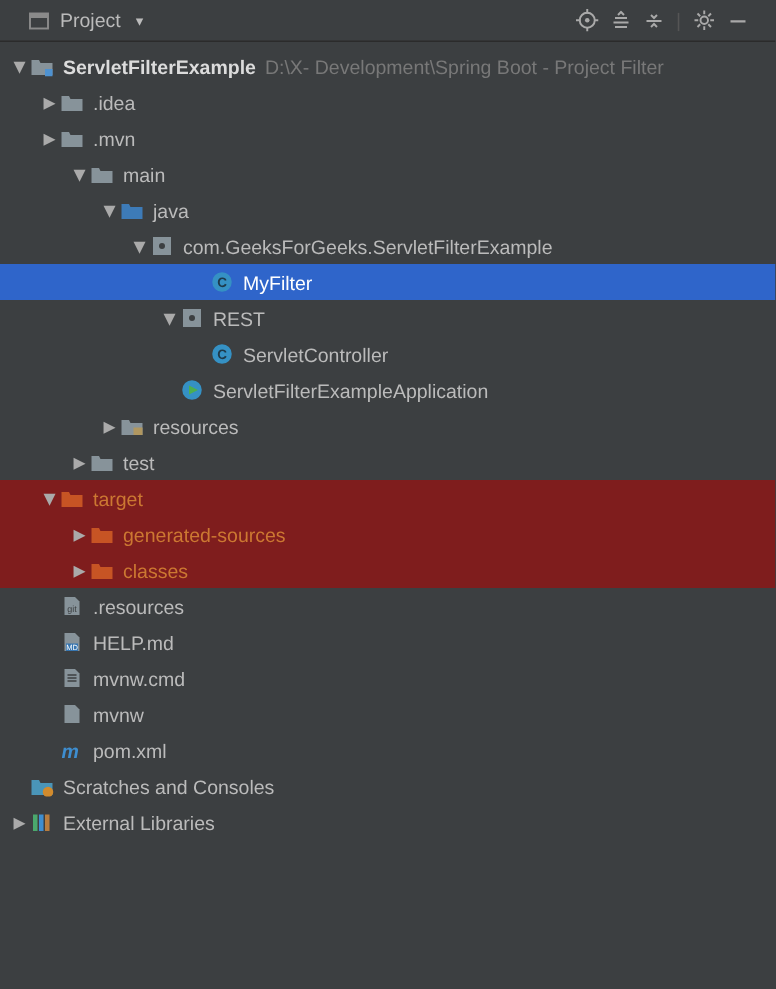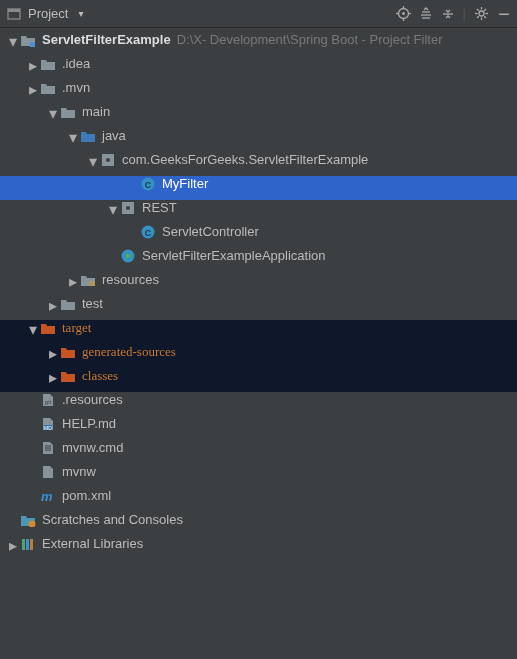--- a/index.html
+++ b/index.html
@@ -11,21 +11,21 @@
     width: 517px;
     height: 659px;
     overflow: hidden;
   }
   .toolbar {
     display: flex;
     align-items: center;
     height: 28px;
     background: #3c3f41;
     border-bottom: 1px solid #2b2b2b;
-    padding: 0 6px;
+    padding: 0 18px;
   }
   .toolbar-left {
     display: flex;
     align-items: center;
     gap: 6px;
   }
   .toolbar-right {
     margin-left: auto;
     display: flex;
     align-items: center;
@@ -40,30 +40,30 @@
     color: #bbbbbb;
     font-size: 10px;
     margin-left: 4px;
   }
   .tool-icon { color: #a9a9a9; cursor: pointer; }
   .tree {
     padding-top: 4px;
   }
   .row {
     display: flex;
-    align-items: flex-start;
+    align-items: center;
     height: 24px;
     white-space: nowrap;
     cursor: pointer;
   }
   .row.selected {
     background: #2f65ca;
     color: #ffffff;
   }
-  .row.target { background: #0f172a; font-family: Liberation Serif, serif; }
+  .row.target { background: #7f1d1d; }
   .arrow {
     width: 14px;
     text-align: center;
     color: #888;
     font-size: 10px;
     flex-shrink: 0;
   }
   .arrow.open::before { content: "▾"; color: #aaa; font-size:16px; }
   .arrow.closed::before { content: "▸"; color: #aaa; font-size:16px; }
   .arrow.none::before { content: ""; }

